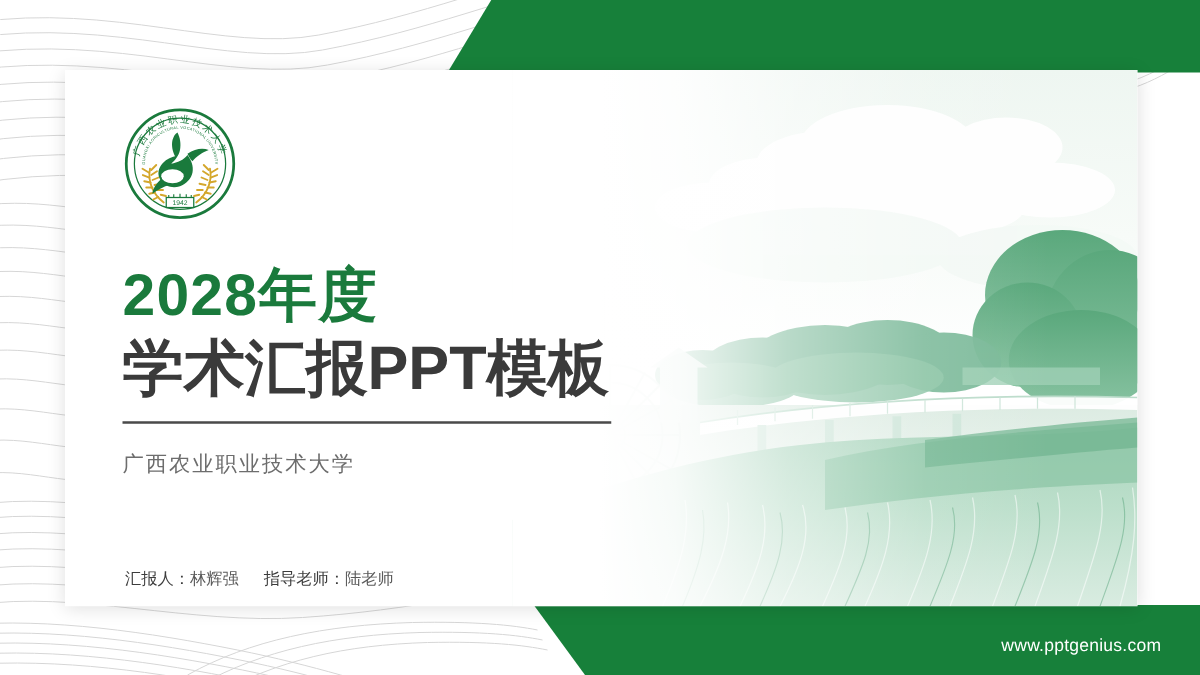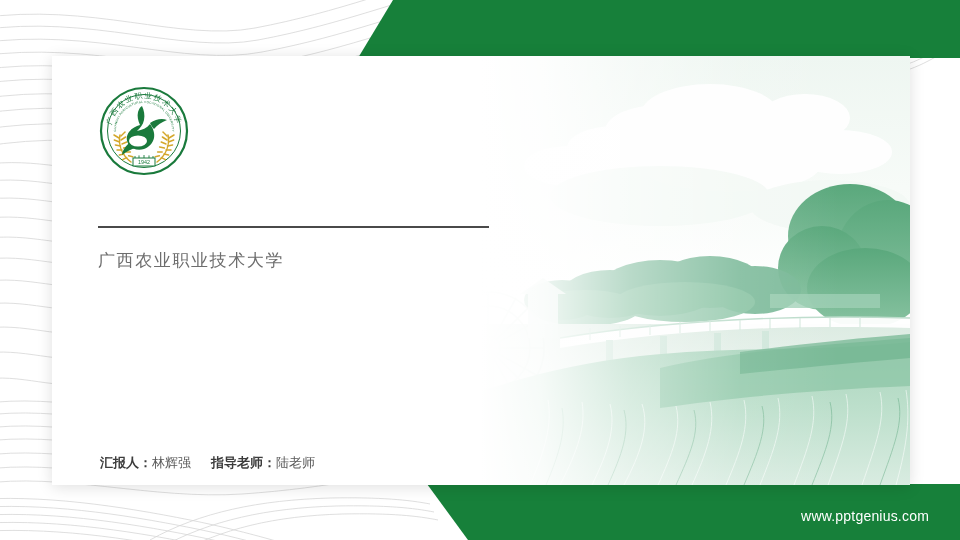--- a/index.html
+++ b/index.html
@@ -127,21 +127,21 @@
 
   .presenter {
     position: absolute;
     left: 2px;
     top: 398px;
     font-size: 13px;
     color: #555555;
     white-space: nowrap;
   }
   .presenter .lbl {
-    font-weight: 700;
+    font-weight: 400;
     color: #3c3c3c;
   }
   .presenter .val {
     font-weight: 400;
     color: #5a5a5a;
     margin-top: 15px;
   }
   .presenter .gap { display: inline-block; width: 20px; }
 
   
@@ -453,20 +453,22 @@
               <line x1="41" y1="70.4" x2="41" y2="73"></line>
               <line x1="46" y1="70" x2="46" y2="73"></line>
               <line x1="51" y1="70.4" x2="51" y2="73"></line>
               <line x1="55" y1="71" x2="55" y2="73"></line>
             </g>
           </g>
         </svg>
       </div>
 
       <div class="title-block">
+        <div class="title-year">2028年度</div>
+        <div class="title-main">学术汇报PPT模板</div>
         <div class="rule"></div>
         <div class="subtitle">广西农业职业技术大学</div>
       </div>
 
       <div class="presenter">
         <span class="lbl">汇报人：</span><span class="val">林辉强</span><span class="gap"></span><span class="lbl">指导老师：</span><span class="val">陆老师</span>
       </div>
 
     </div>
   </div>

